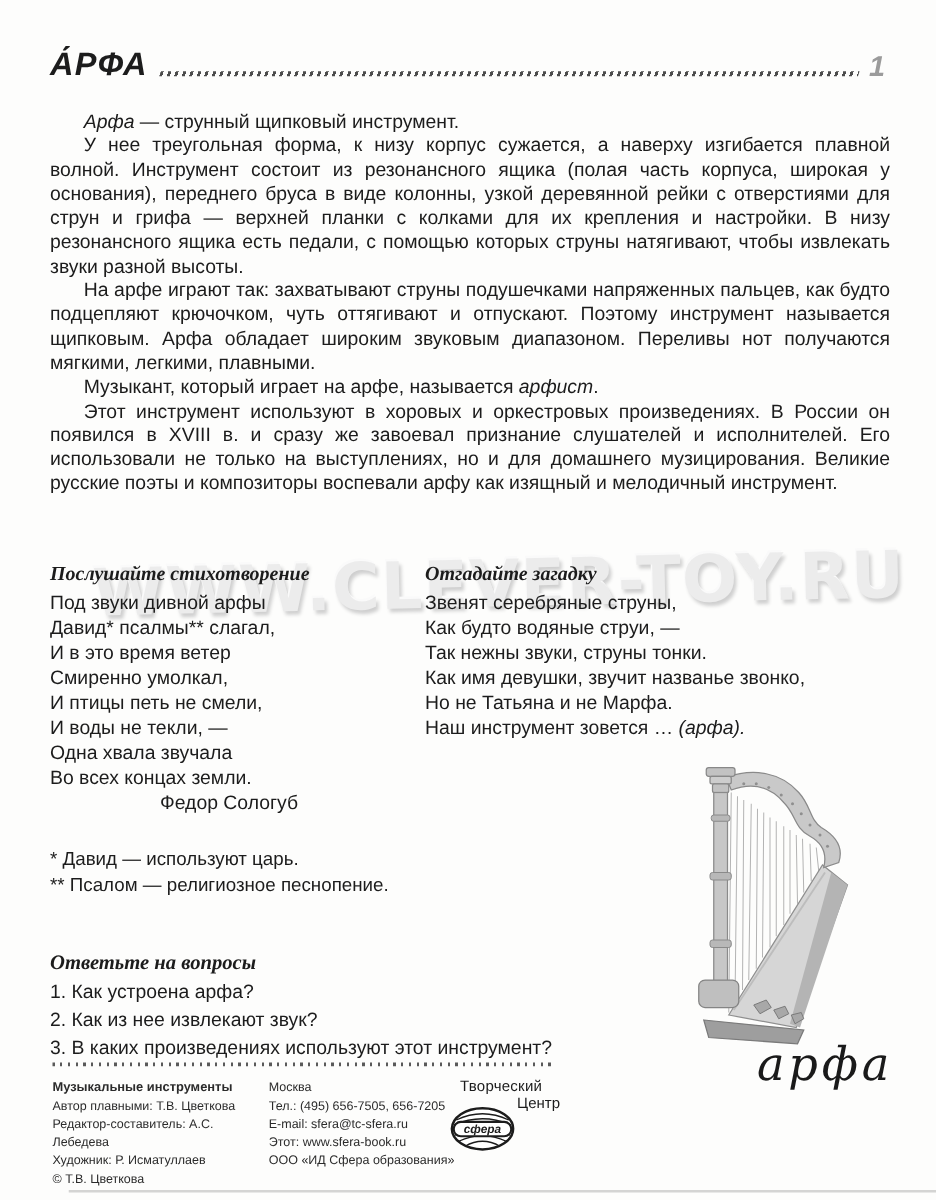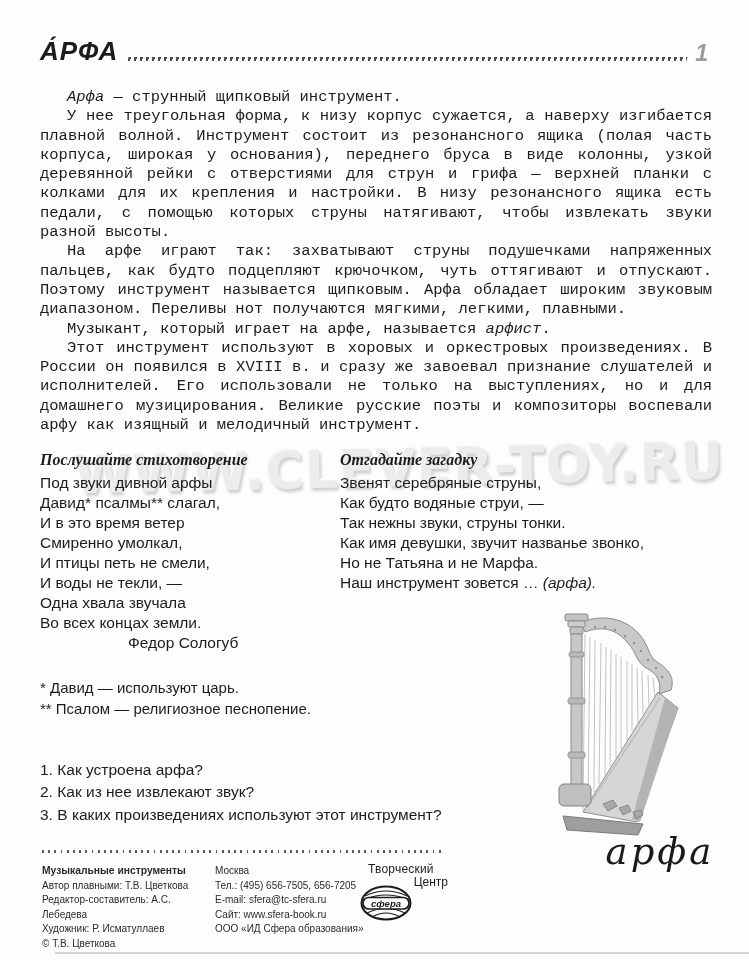--- a/index.html
+++ b/index.html
@@ -20,21 +20,21 @@
   
   .titlebar{position:absolute;left:40px;top:36px;width:668px;z-index:2;
     display:flex;align-items:flex-end;}
   .title{font-weight:bold;font-style:italic;font-size:26px;letter-spacing:1px;line-height:30px;}
   .leader{flex:1;height:4px;margin:0 8px 5px 10px;
     background:repeating-linear-gradient(90deg,#4c4c4c 0 2.4px,transparent 2.4px 6px);
     transform:skewX(-18deg);}
   .pageno{font-style:italic;font-size:23px;color:#9b9b9b;font-weight:bold;line-height:26px;}
   
   .bodytext{position:absolute;left:40px;top:88px;width:672px;z-index:2;
-    font-size:15.5px;line-height:19.3px;text-align:justify;font-family:Liberation Mono, monospace;}
+    font-size:15.5px;line-height:19.3px;text-align:justify;}
   .bodytext p{margin:0;text-indent:27px;}
   .it{font-style:italic;}
   
   .poem{position:absolute;left:40px;top:450px;width:300px;z-index:2;font-size:15.5px;line-height:20px;}
   .riddle{position:absolute;left:340px;top:450px;width:372px;z-index:2;font-size:15.5px;line-height:20px;}
   .colhead{font-weight:bold;font-style:italic;font-size:16px;margin:0 18px 3px 0;font-family:Liberation Serif, serif;}
   .vline{margin:0;}
   .poem-author{margin-top:0;padding-left:88px;}
   
   .footnotes{position:absolute;left:40px;top:677px;width:420px;z-index:2;font-size:15px;line-height:21px;}
@@ -160,40 +160,41 @@
     </svg>
   </div>
   <div class="harp-caption">арфа</div>
 
   <div class="footnotes">
     <div>* Давид — используют царь.</div>
     <div>** Псалом — религиозное песнопение.</div>
   </div>
 
   <div class="questions">
+    <p class="colhead">Ответьте на вопросы</p>
     <div>1. Как устроена арфа?</div>
     <div>2. Как из нее извлекают звук?</div>
     <div>3. В каких произведениях используют этот инструмент?</div>
   </div>
 
   <div class="sep"></div>
 
   <div class="footer-col footer-credits">
     <div class="footer-series">Музыкальные инструменты</div>
     <div>Автор плавными: Т.В. Цветкова</div>
     <div>Редактор-составитель: А.С. Лебедева</div>
     <div>Художник: Р. Исматуллаев</div>
     <div>© Т.В. Цветкова</div>
   </div>
 
   <div class="footer-col footer-contacts">
     <div>Москва</div>
     <div>Тел.: (495) 656-7505, 656-7205</div>
     <div>E-mail: sfera@tc-sfera.ru</div>
-    <div>Сайт: www.sfera-book.ru</div>
+    <div>Этот: www.sfera-book.ru</div>
     <div>ООО «ИД Сфера образования»</div>
   </div>
 
   <div class="logo">
     <div class="logo-l1">Творческий</div>
     <div class="logo-l2">Центр</div>
     <svg class="logo-sphere" width="52" height="36" viewBox="0 0 52 36" xmlns="http://www.w3.org/2000/svg">
       <ellipse cx="26" cy="18" rx="24.5" ry="16.5" fill="#ffffff" stroke="#1c1c1c" stroke-width="2"></ellipse>
       <g fill="none" stroke="#1c1c1c" stroke-width="1.1">
         <path d="M 5 11 Q 26 1 47 11"></path>

